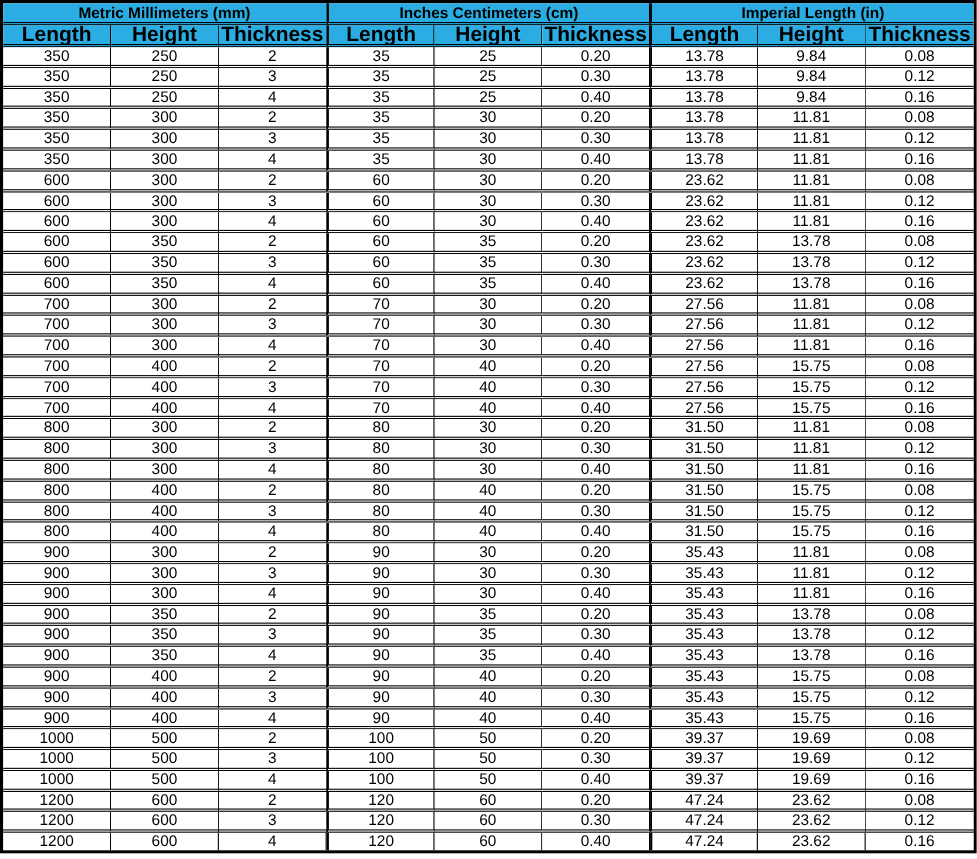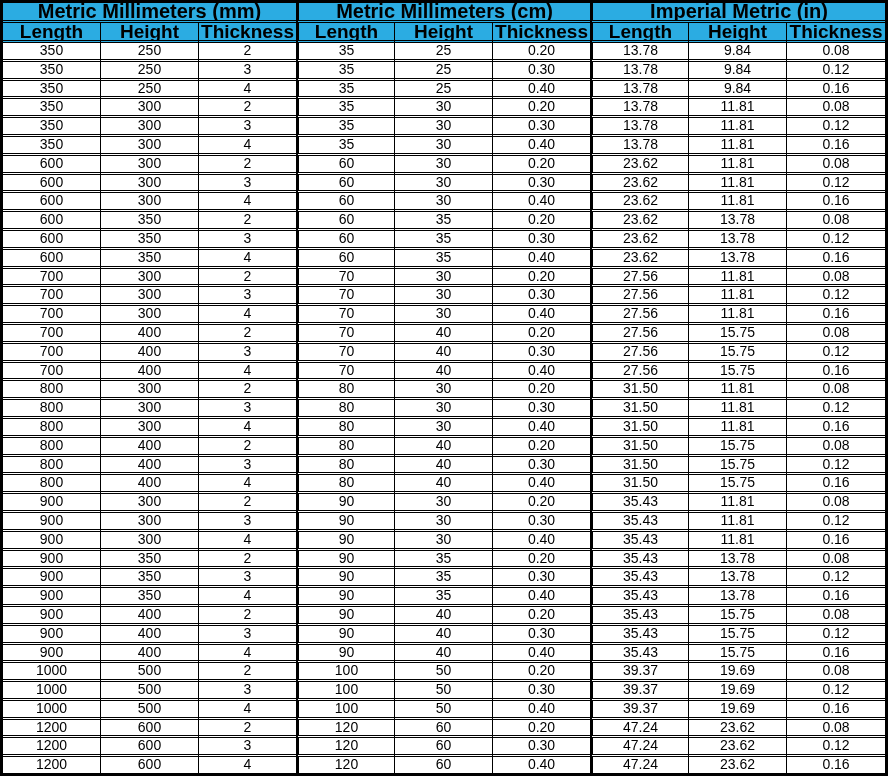--- a/index.html
+++ b/index.html
@@ -40,21 +40,21 @@
     border-left: 2px solid var(--border-c, #000);
   }
   table.conv thead th {
     background: var(--header-bg, #2BACE2);
     font-weight: bold;
     font-size: 19px;
     height: 17px;
     line-height: 17px;
   }
   table.conv thead th.title {
-    font-size: 20px;
+    font-size: 14px;
   }
   table.conv tbody td {
     font-size: 14px;
     height: 15.8px;
     line-height: 15.8px;
     background-color: var(--cell-bg, #fff);
   }
   table.conv tbody tr:last-child td {
     border-bottom: none;
   }
@@ -70,22 +70,22 @@
       <col>
       <col>
       <col>
       <col>
       <col>
       <col>
   </colgroup>
   <thead>
     <tr>
       <th colspan="3" class="title">Metric Millimeters (mm)</th>
-      <th colspan="3" class="title grp">Metric Millimeters (cm)</th>
-      <th colspan="3" class="title grp">Imperial Metric (in)</th>
+      <th colspan="3" class="title grp">Inches Centimeters (cm)</th>
+      <th colspan="3" class="title grp">Imperial Length (in)</th>
     </tr>
     <tr>
       <th>Length</th>
       <th>Height</th>
       <th>Thickness</th>
       <th class="grp">Length</th>
       <th>Height</th>
       <th>Thickness</th>
       <th class="grp">Length</th>
       <th>Height</th>

